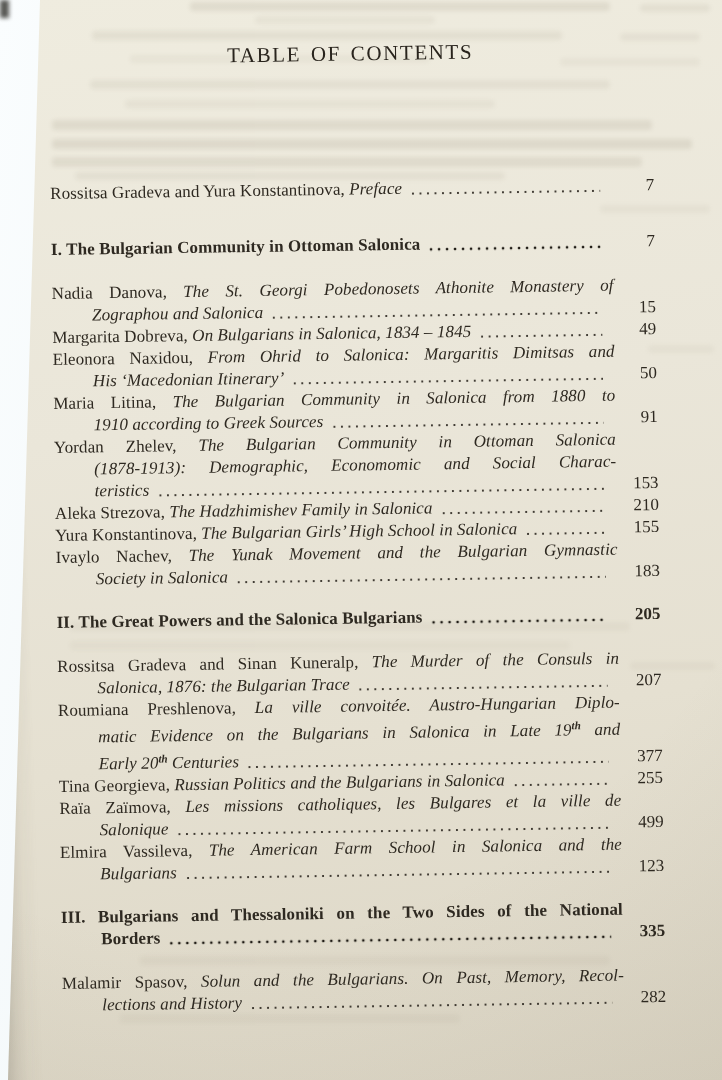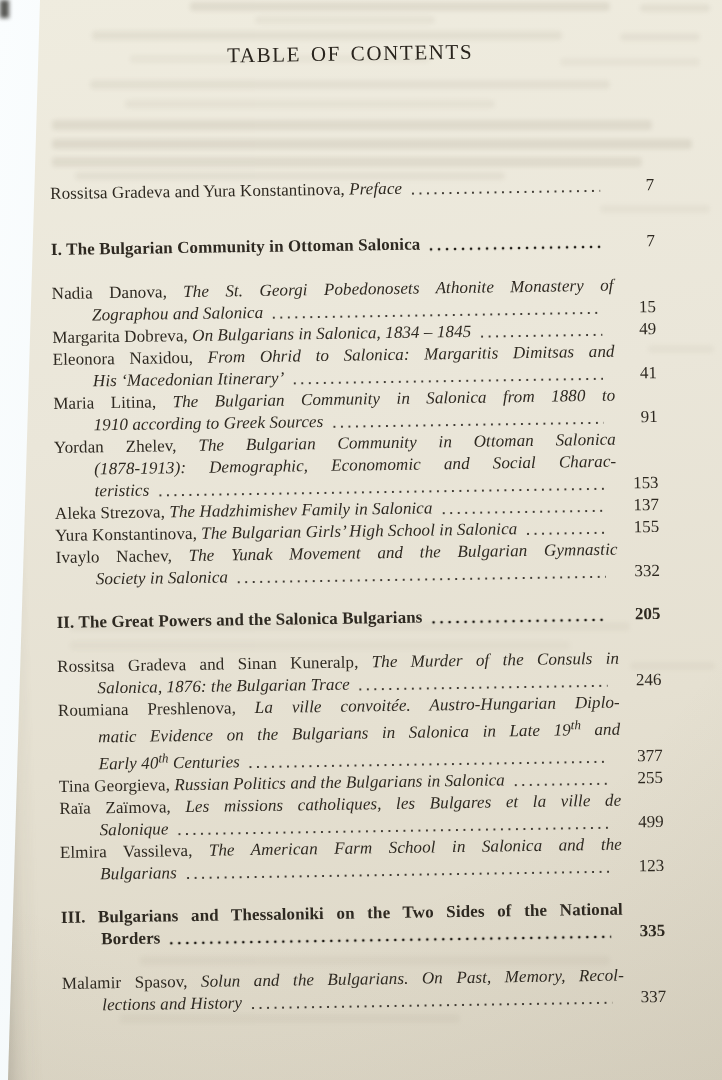--- a/index.html
+++ b/index.html
@@ -47,21 +47,21 @@
     background-image:radial-gradient(circle,rgba(42,37,30,.88) 1.15px,rgba(42,37,30,0) 1.5px);
     background-size:7.5px 4px;background-repeat:repeat-x;background-position:0 50%;
   }
   .section .leader{
     background-image:radial-gradient(circle,rgba(30,26,20,1) 1.3px,rgba(30,26,20,0) 1.65px);
     background-size:8px 4px;
   }
   .num{flex:0 0 42px;text-align:right;}
   .it{font-style:italic;}
   .bd{font-weight:700;}
-  .sup{font-size:13px;vertical-align:6px;letter-spacing:0;}
+  .sup{font-size:11px;vertical-align:6px;letter-spacing:0;font-weight:bold;}
 </style>
 </head>
 <body>
 
 <div class="photo">
   <div class="corner-speck"></div>
 
   <div class="page">
     <div class="edge-shadow"></div>
 
@@ -126,21 +126,21 @@
             </div>
           </div>
           <div class="toc-item entry">
             <div class="line spread">
               <span class="text"><span>Eleonora Naxidou, </span><span class="it">From Ohrid to Salonica: Margaritis Dimitsas and</span></span>
               <span class="num"></span>
             </div>
             <div class="line indent dotted">
               <span class="text"><span class="it">His ‘Macedonian Itinerary’</span></span>
               <span class="leader"></span>
-              <span class="num">41</span>
+              <span class="num">50</span>
             </div>
           </div>
           <div class="toc-item entry">
             <div class="line spread">
               <span class="text"><span>Maria Litina, </span><span class="it">The Bulgarian Community in Salonica from 1880 to</span></span>
               <span class="num"></span>
             </div>
             <div class="line indent dotted">
               <span class="text"><span class="it">1910 according to Greek Sources</span></span>
               <span class="leader"></span>
@@ -159,70 +159,70 @@
             <div class="line indent dotted">
               <span class="text"><span class="it">teristics</span></span>
               <span class="leader"></span>
               <span class="num">153</span>
             </div>
           </div>
           <div class="toc-item entry">
             <div class="line dotted">
               <span class="text"><span>Aleka Strezova, </span><span class="it">The Hadzhimishev Family in Salonica</span></span>
               <span class="leader"></span>
-              <span class="num">137</span>
+              <span class="num">210</span>
             </div>
           </div>
           <div class="toc-item entry">
             <div class="line dotted">
               <span class="text"><span>Yura Konstantinova, </span><span class="it">The Bulgarian Girls’ High School in Salonica</span></span>
               <span class="leader"></span>
               <span class="num">155</span>
             </div>
           </div>
           <div class="toc-item entry">
             <div class="line spread">
               <span class="text"><span>Ivaylo Nachev, </span><span class="it">The Yunak Movement and the Bulgarian Gymnastic</span></span>
               <span class="num"></span>
             </div>
             <div class="line indent dotted">
               <span class="text"><span class="it">Society in Salonica</span></span>
               <span class="leader"></span>
-              <span class="num">332</span>
+              <span class="num">183</span>
             </div>
           </div>
           <div class="toc-item section">
             <div class="line dotted">
               <span class="text"><span class="bd">II. The Great Powers and the Salonica Bulgarians</span></span>
               <span class="leader"></span>
               <span class="num bd">205</span>
             </div>
           </div>
           <div class="toc-item entry">
             <div class="line spread">
               <span class="text"><span>Rossitsa Gradeva and Sinan Kuneralp, </span><span class="it">The Murder of the Consuls in</span></span>
               <span class="num"></span>
             </div>
             <div class="line indent dotted">
               <span class="text"><span class="it">Salonica, 1876: the Bulgarian Trace</span></span>
               <span class="leader"></span>
-              <span class="num">246</span>
+              <span class="num">207</span>
             </div>
           </div>
           <div class="toc-item entry">
             <div class="line spread">
               <span class="text"><span>Roumiana Preshlenova, </span><span class="it">La ville convoitée. Austro-Hungarian Diplo-</span></span>
               <span class="num"></span>
             </div>
             <div class="line indent spread">
               <span class="text"><span class="it">matic Evidence on the Bulgarians in Salonica in Late 19</span><span class="it sup">th</span><span class="it"> and</span></span>
               <span class="num"></span>
             </div>
             <div class="line indent dotted">
-              <span class="text"><span class="it">Early 40</span><span class="it sup">th</span><span class="it"> Centuries</span></span>
+              <span class="text"><span class="it">Early 20</span><span class="it sup">th</span><span class="it"> Centuries</span></span>
               <span class="leader"></span>
               <span class="num">377</span>
             </div>
           </div>
           <div class="toc-item entry">
             <div class="line dotted">
               <span class="text"><span>Tina Georgieva, </span><span class="it">Russian Politics and the Bulgarians in Salonica</span></span>
               <span class="leader"></span>
               <span class="num">255</span>
             </div>
@@ -261,19 +261,19 @@
             </div>
           </div>
           <div class="toc-item entry">
             <div class="line spread">
               <span class="text"><span>Malamir Spasov, </span><span class="it">Solun and the Bulgarians. On Past, Memory, Recol-</span></span>
               <span class="num"></span>
             </div>
             <div class="line indent dotted">
               <span class="text"><span class="it">lections and History</span></span>
               <span class="leader"></span>
-              <span class="num">337</span>
+              <span class="num">282</span>
             </div>
           </div>
         </div>
     </div>
   </div>
 </div>
 
 </body></html>

